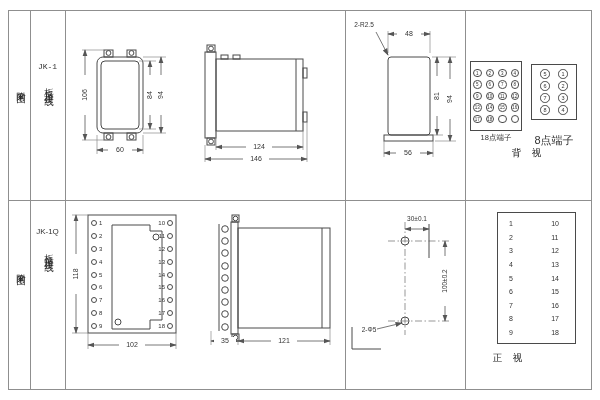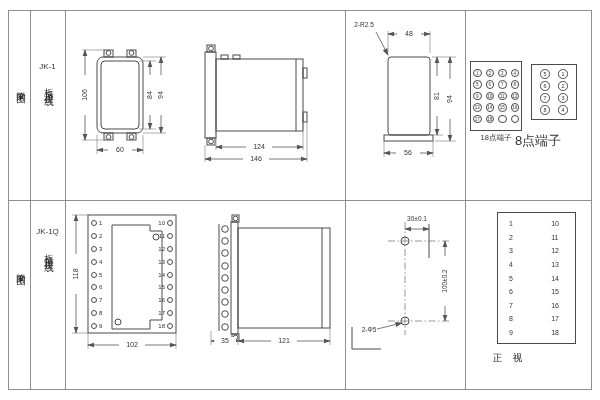--- a/index.html
+++ b/index.html
@@ -202,21 +202,21 @@
       </g>
       <g class="dim">
         <line x1="405" y1="229" x2="429" y2="229" marker-start="url(#arr)" marker-end="url(#arr)"></line>
         <line x1="445" y1="241" x2="445" y2="321" marker-start="url(#arr)" marker-end="url(#arr)"></line>
         <line x1="377" y1="329" x2="402" y2="323" marker-end="url(#arr)"></line>
       </g>
     </g>
   </svg>
 
   <span class="lbl cn vtext" style="left:13px; top:84px; width:13px;">附图2</span>
-  <span class="lbl" style="left:30px; top:62px; width:35px; font-size:8px;">JK-1</span>
+  <span class="lbl" style="left:30px; top:62px; width:35px; font-size:8px;font-family:Liberation Mono, monospace;">JK-1</span>
   <span class="lbl cn vtext" style="left:41px; top:80px; width:13px;">板后接线</span>
 
   <span class="lbl dimv" style="left:65px; top:91px; width:40px;">106</span>
   <span class="lbl dimv" style="left:130px; top:91px; width:40px;">84</span>
   <span class="lbl dimv" style="left:141px; top:91px; width:40px;">94</span>
   <span class="lbl dimh" style="left:108px; top:146px; width:24px;">60</span>
 
   <span class="lbl dimh" style="left:246px; top:143px; width:26px;">124</span>
   <span class="lbl dimh" style="left:243px; top:155px; width:26px;">146</span>
 
@@ -315,22 +315,23 @@
           <span>3</span>
         </div>
         <div class="circle c8">
           <span>8</span>
         </div>
         <div class="circle c8">
           <span>4</span>
         </div>
       </div>
   </div>
-  <span class="lbl" style="left:508px; top:134px; width:60px; font-size:13px;">8点端子</span>
-
+  <span class="lbl" style="left:524px; top:134px; width:60px; font-size:11px;">8点端子</span>
+
+  <span class="lbl cn" style="left:465px; top:148px; width:127px; letter-spacing:4px;">背 视</span>
 
   <span class="lbl cn vtext" style="left:13px; top:266px; width:13px;">附图2</span>
   <span class="lbl" style="left:29px; top:227px; width:37px; font-size:8px;">JK-1Q</span>
   <span class="lbl cn vtext" style="left:41px; top:246px; width:13px;">板前接线</span>
 
   <span class="lbl dimv" style="left:56px; top:270px; width:40px;">118</span>
   <span class="lbl dimh" style="left:119px; top:341px; width:26px;">102</span>
 
   <div class="fvstrip" style="left:91px; top:220px; height:109px;">
 

